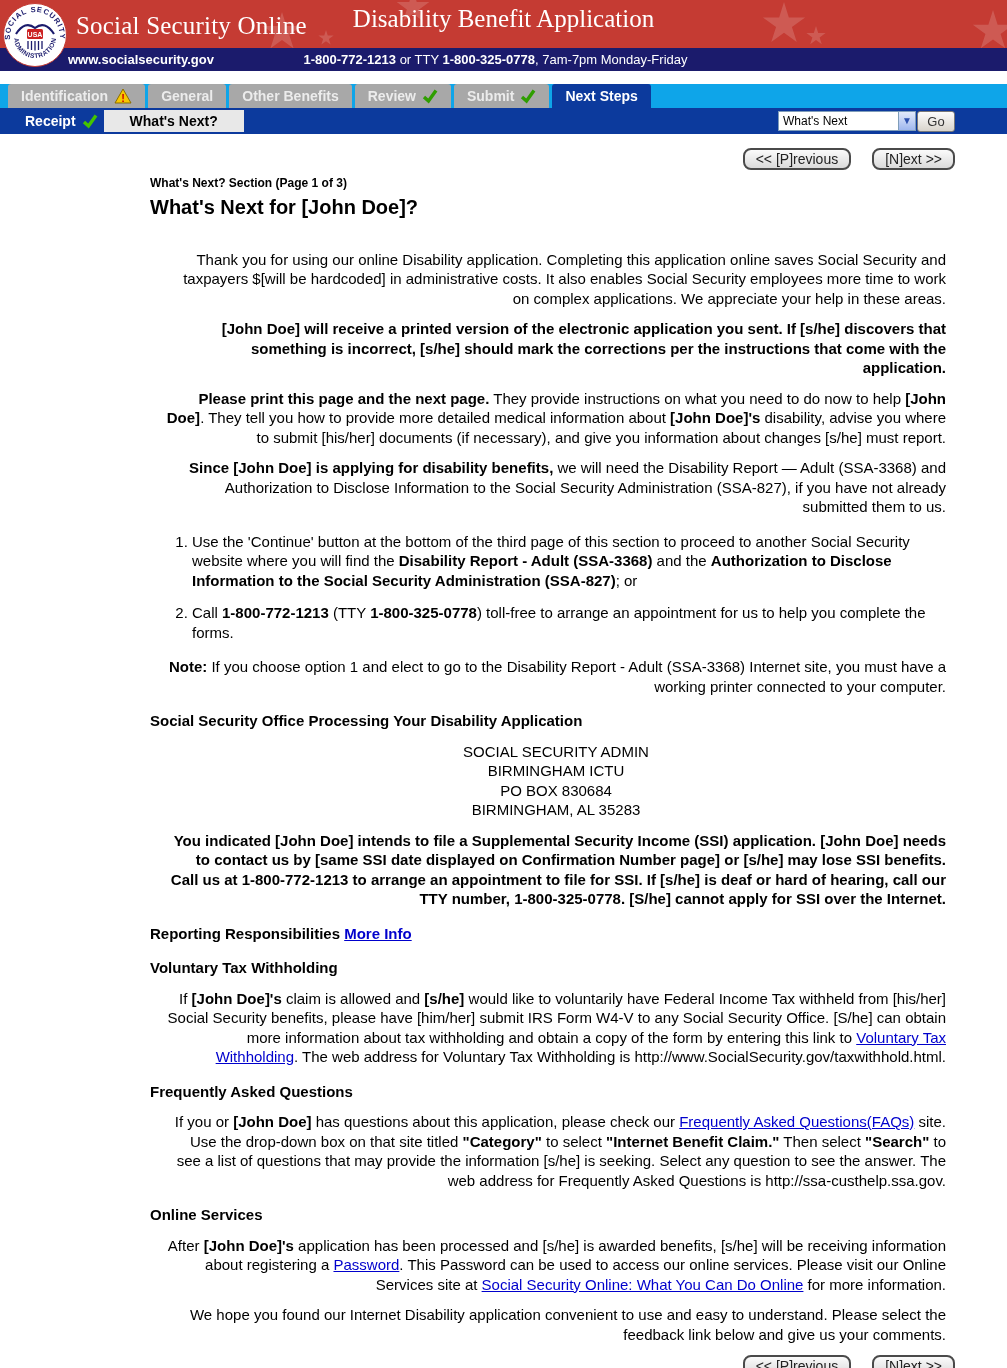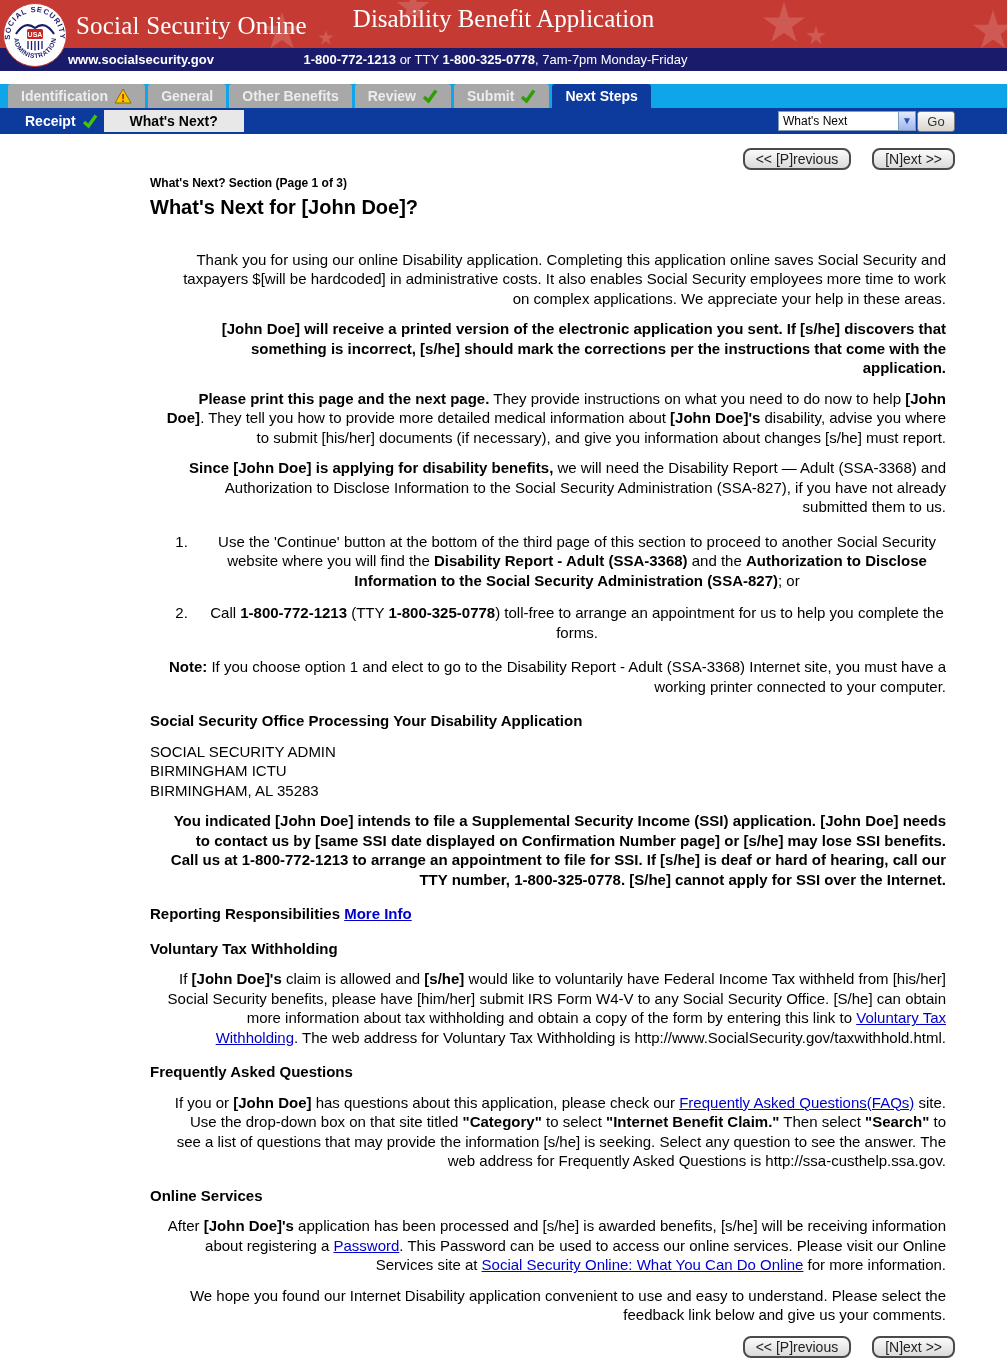--- a/index.html
+++ b/index.html
@@ -49,23 +49,23 @@
   .content { width:812px; margin-left:150px; margin-top:6px; font-size:15px; line-height:1.3; }
   .sec-title { font-weight:bold; font-size:12px; }
   .page-h { font-weight:bold; font-size:20px; margin:2px 0 0; }
   .content p { margin:11px 16px;text-align:right; }
   .content p.gap-top { margin-top:30px; }
   .b { font-weight:bold; }
   .bold-p { font-weight:bold; }
   a.lnk { color:#0000CC; text-decoration:underline; cursor:pointer; }
   .h3 { font-weight:bold; font-size:15px; margin:15px 0 10px; }
   ol { margin:15px 0 15px 0; padding-left:42px; }
-  ol li { margin-bottom:13px;text-align:center; }
+  ol li { margin-bottom:13px; }
   .addr div { line-height:1.3; }
-  .addr { margin:11px 0; }
+  .addr { margin:11px 0;text-align:center; }
   .rep-line { margin:15px 0 10px; font-weight:bold; }
   
   .icon16 { width:16px; height:16px; display:inline-block; vertical-align:middle; }
   .icon18 { width:18px; height:16px; display:inline-block; vertical-align:middle; }
 </style>
 </head>
 <body>
 
 <div class="hdr">
   <div class="star" style="left:262px;top:12px;width:40px;height:40px"></div>
@@ -166,20 +166,21 @@
     <li><span>Use the 'Continue' button at the bottom of the third page of this section to proceed to another Social Security website where you will find the </span><span class="b">Disability Report - Adult (SSA-3368)</span><span> and the </span><span class="b">Authorization to Disclose Information to the Social Security Administration (SSA-827)</span><span>; or</span></li>
     <li><span>Call </span><span class="b">1-800-772-1213</span><span> (TTY </span><span class="b">1-800-325-0778</span><span>) toll-free to arrange an appointment for us to help you complete the forms.</span></li>
   </ol>
 
   <p><span class="b">Note:</span><span> If you choose option 1 and elect to go to the Disability Report - Adult (SSA-3368) Internet site, you must have a working printer connected to your computer.</span></p>
 
   <div class="h3">Social Security Office Processing Your Disability Application</div>
   <div class="addr">
     <div>SOCIAL SECURITY ADMIN</div>
     <div>BIRMINGHAM ICTU</div>
+    <div>PO BOX 830684</div>
     <div>BIRMINGHAM, AL 35283</div>
   </div>
 
   <p class="bold-p">You indicated [John Doe] intends to file a Supplemental Security Income (SSI) application. [John Doe] needs to contact us by [same SSI date displayed on Confirmation Number page] or [s/he] may lose SSI benefits. Call us at 1-800-772-1213 to arrange an appointment to file for SSI. If [s/he] is deaf or hard of hearing, call our TTY number, 1-800-325-0778. [S/he] cannot apply for SSI over the Internet.</p>
 
   <div class="rep-line">
     <span>Reporting Responsibilities </span><a class="lnk" href="#">More Info</a>
   </div>
 
   <div class="h3">Voluntary Tax Withholding</div>

